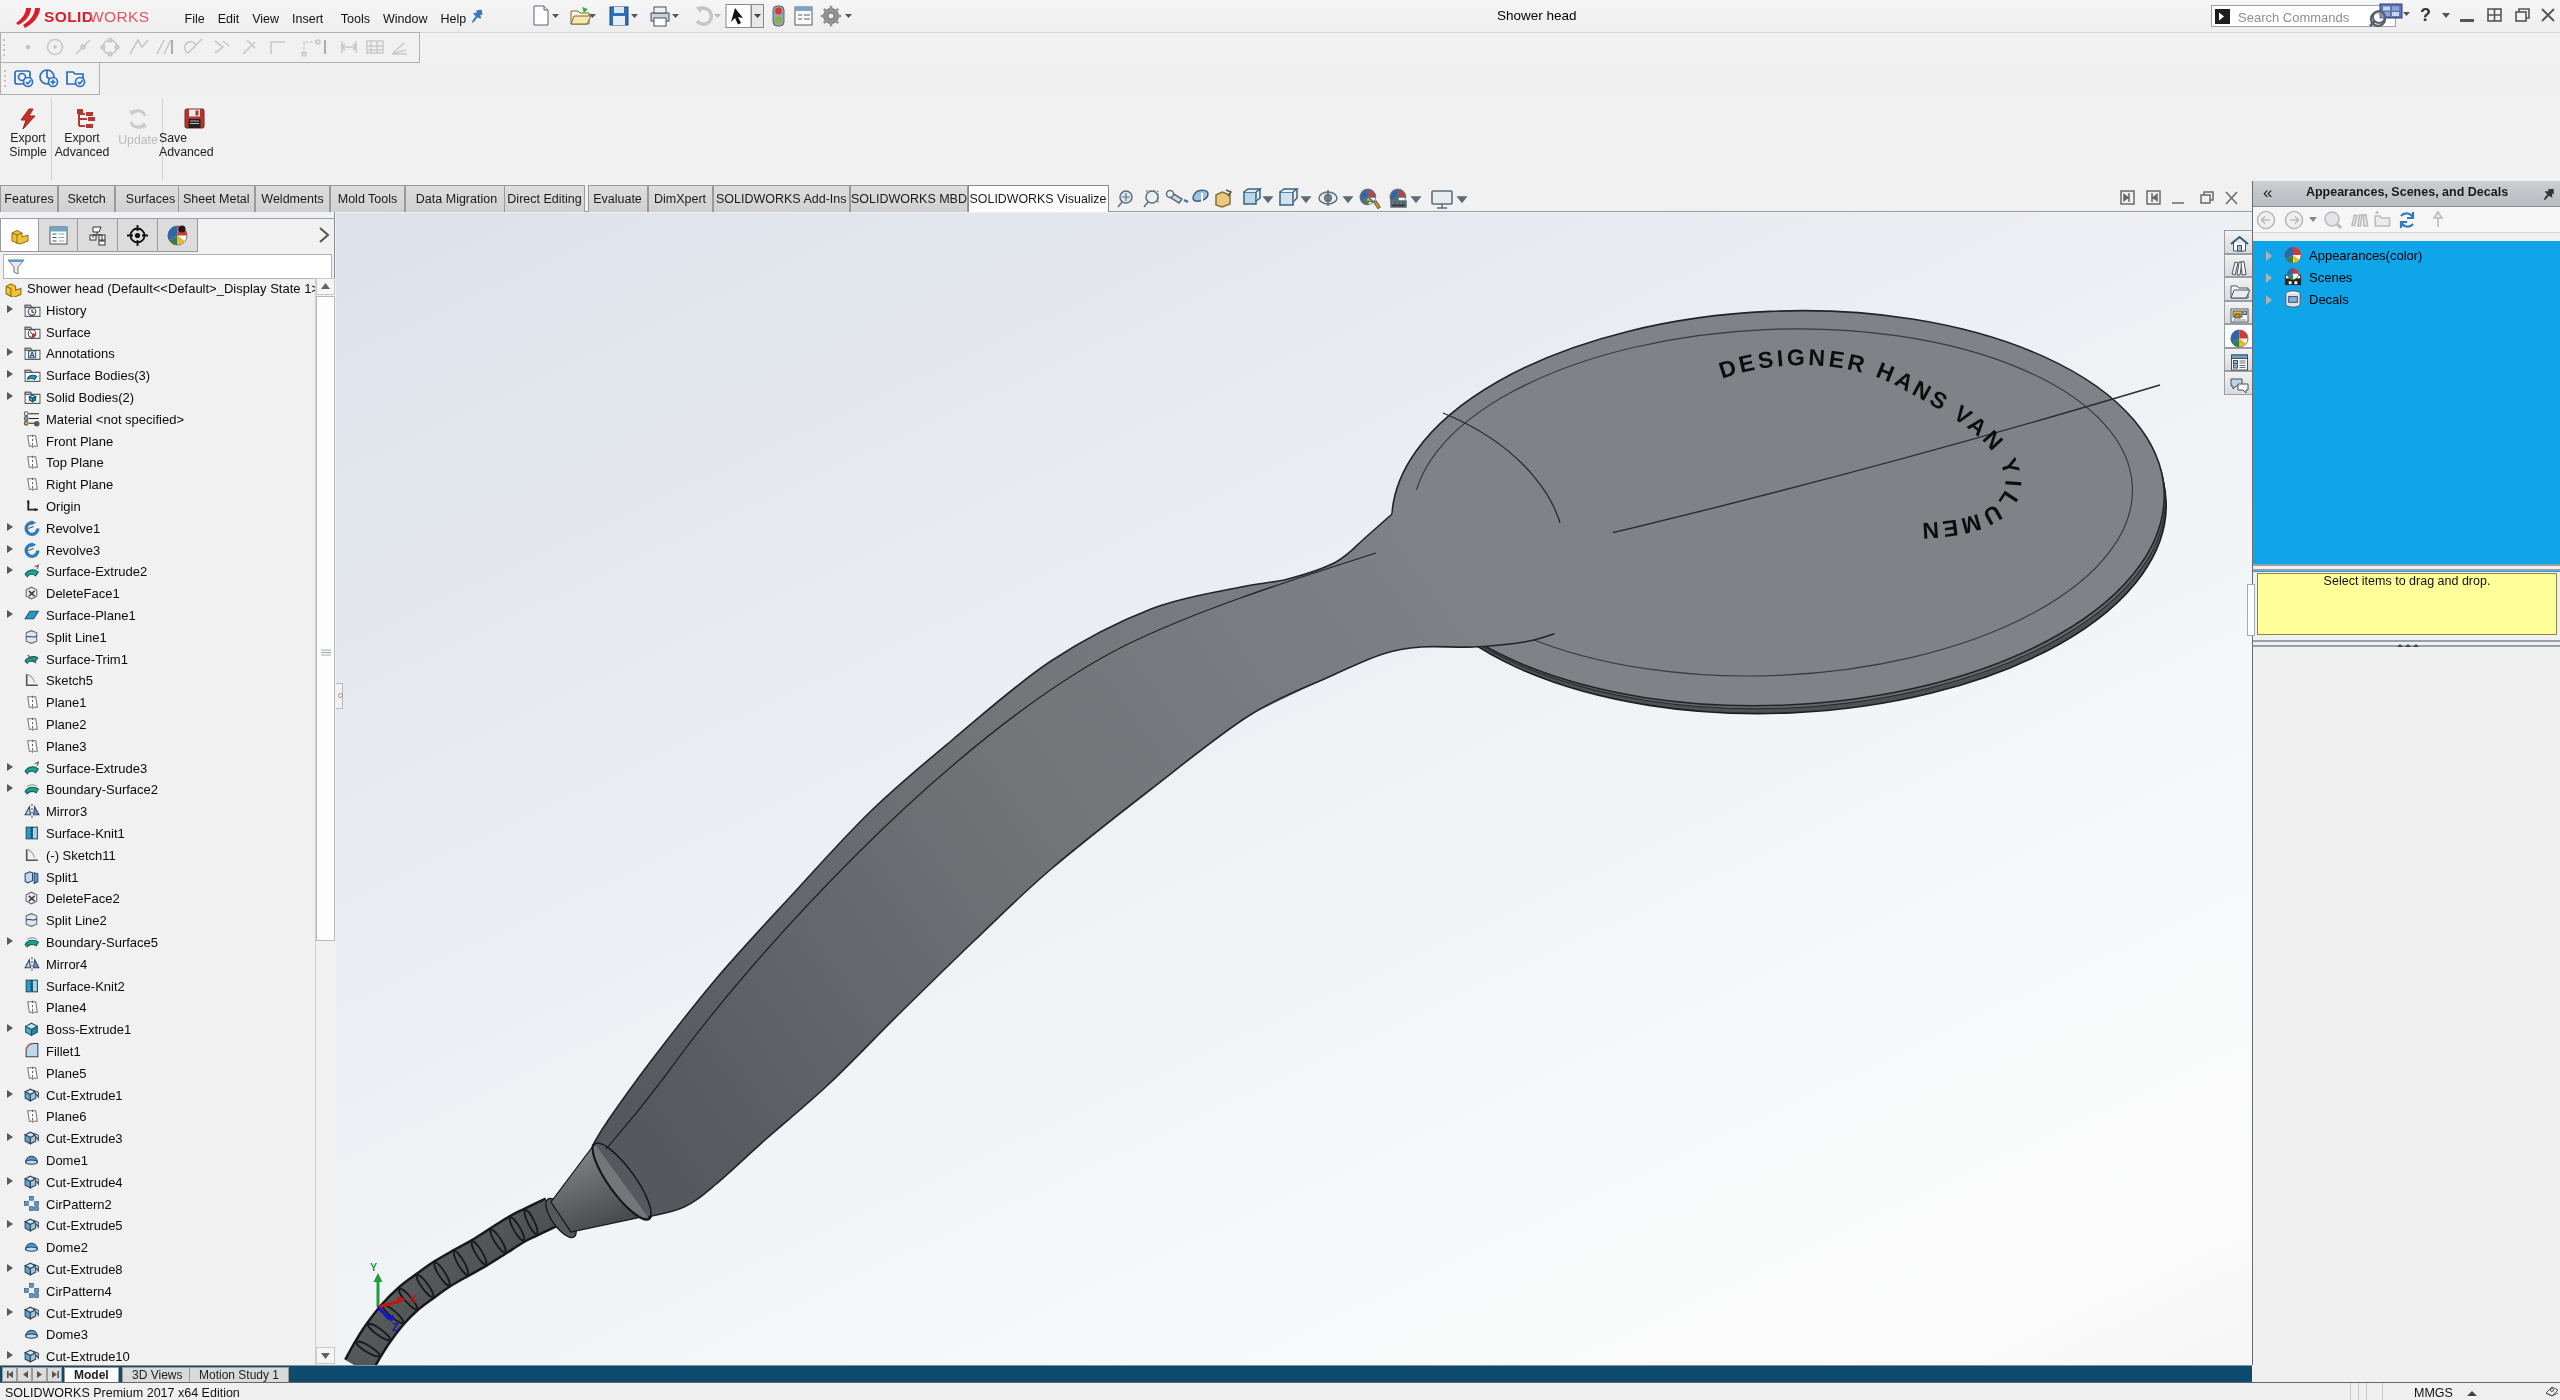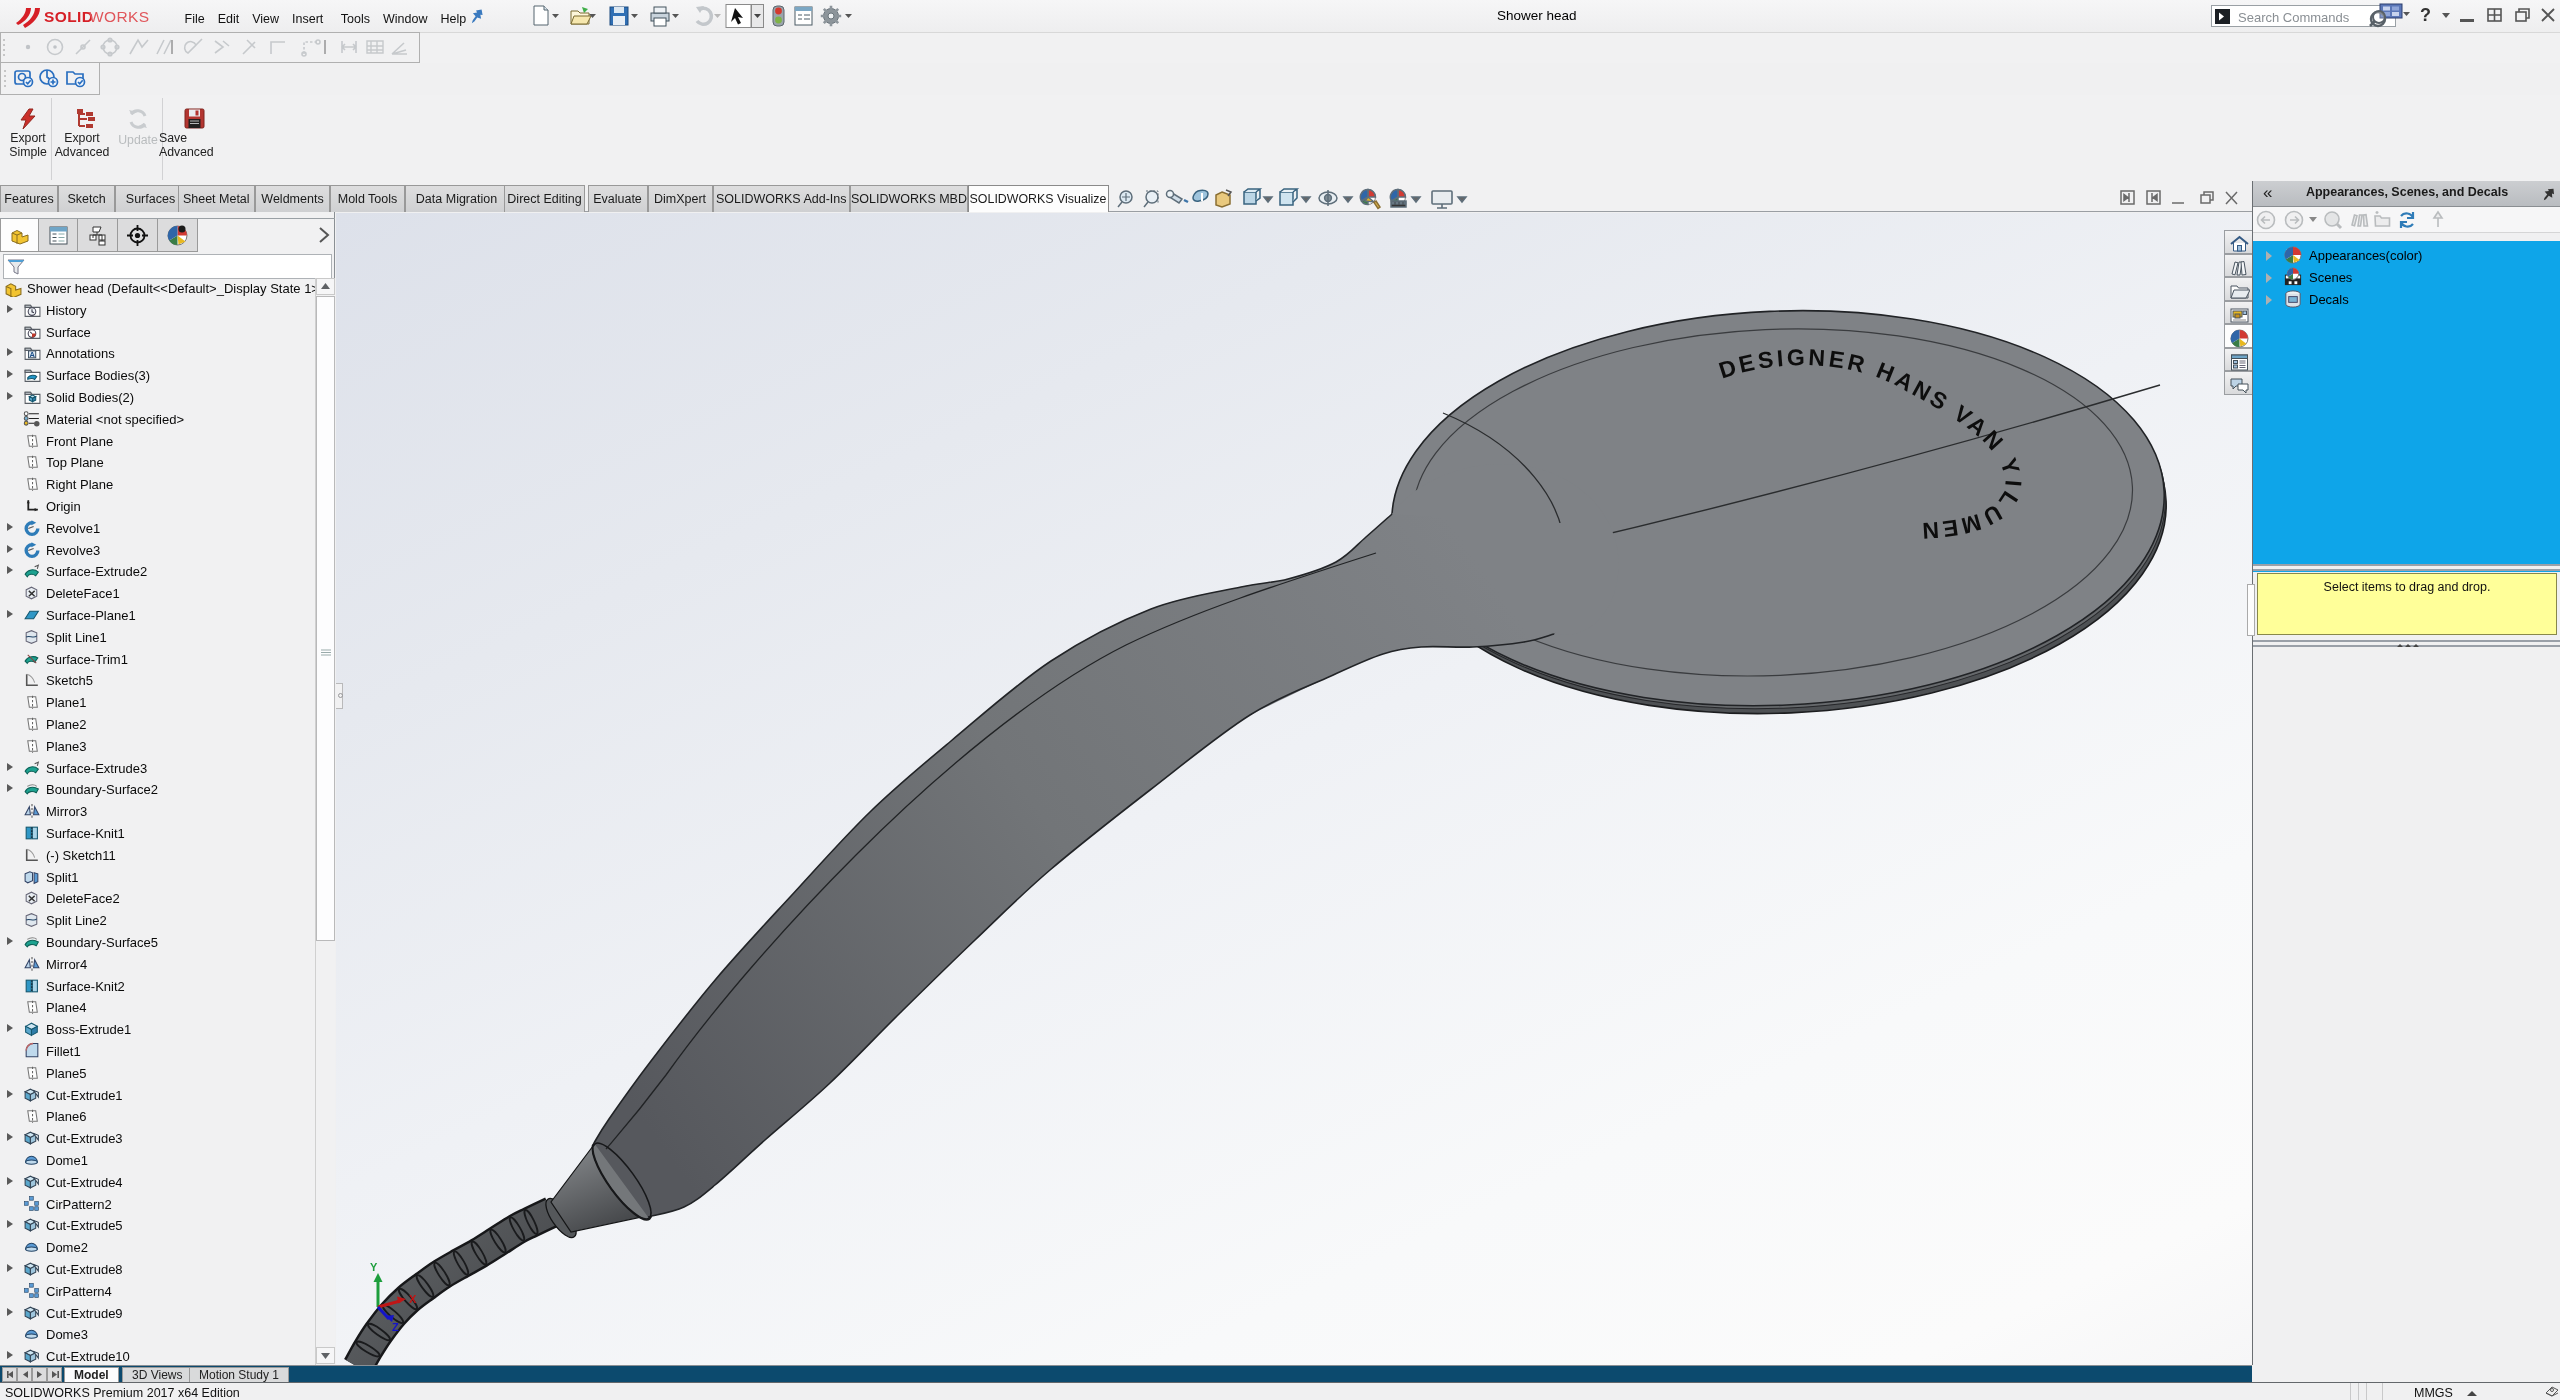--- a/index.html
+++ b/index.html
@@ -1027,21 +1027,21 @@
           <ellipse cx="10.5" cy="5" rx="7.5" ry="3" fill="#eef1f3" stroke="#556"></ellipse>
           <path d="M3 5v11a7.5 3 0 0 0 15 0V5" fill="#dbe2e8" stroke="#556"></path>
           <rect x="6" y="8" width="9" height="6" fill="#7ab3d4" stroke="#446"></rect>
         </svg>
    <div class="abs" style="left:56px;top:51px;font-size:13px">Decals</div>
  </div>
 
  <div class="abs" style="left:0;top:383px;width:308px;height:7px;background:#f0f0f1;border-top:2px solid #9aa0a8;border-bottom:2px solid #9aa0a8"></div>
 
  <div class="abs" style="left:4px;top:392px;width:300px;height:62px;background:#ffff99;border:1px solid #88884a">
-   <div style="text-align:center;font-size:12.5px;color:#111;margin-top:6px">Select items to drag and drop.</div>
+   <div style="text-align:center;font-size:12.5px;color:#111;">Select items to drag and drop.</div>
  </div>
  <div class="abs" style="left:0;top:459px;width:308px;height:7px;background:#f0f0f1;border-top:2px solid #9aa0a8;border-bottom:2px solid #9aa0a8">
    <svg class="abs" style="left:140px;top:0.5px" width="30" height="5">
           <path d="M4 4l3-3 3 3zM12 4l3-3 3 3zM20 4l3-3 3 3z" fill="#444"></path>
         </svg>
  </div>
 </div>
 
 <div class="abs" style="left:2247px;top:584px;width:8px;height:52px;background:#fdfdfd;border:1px solid #aaa"></div>
 

